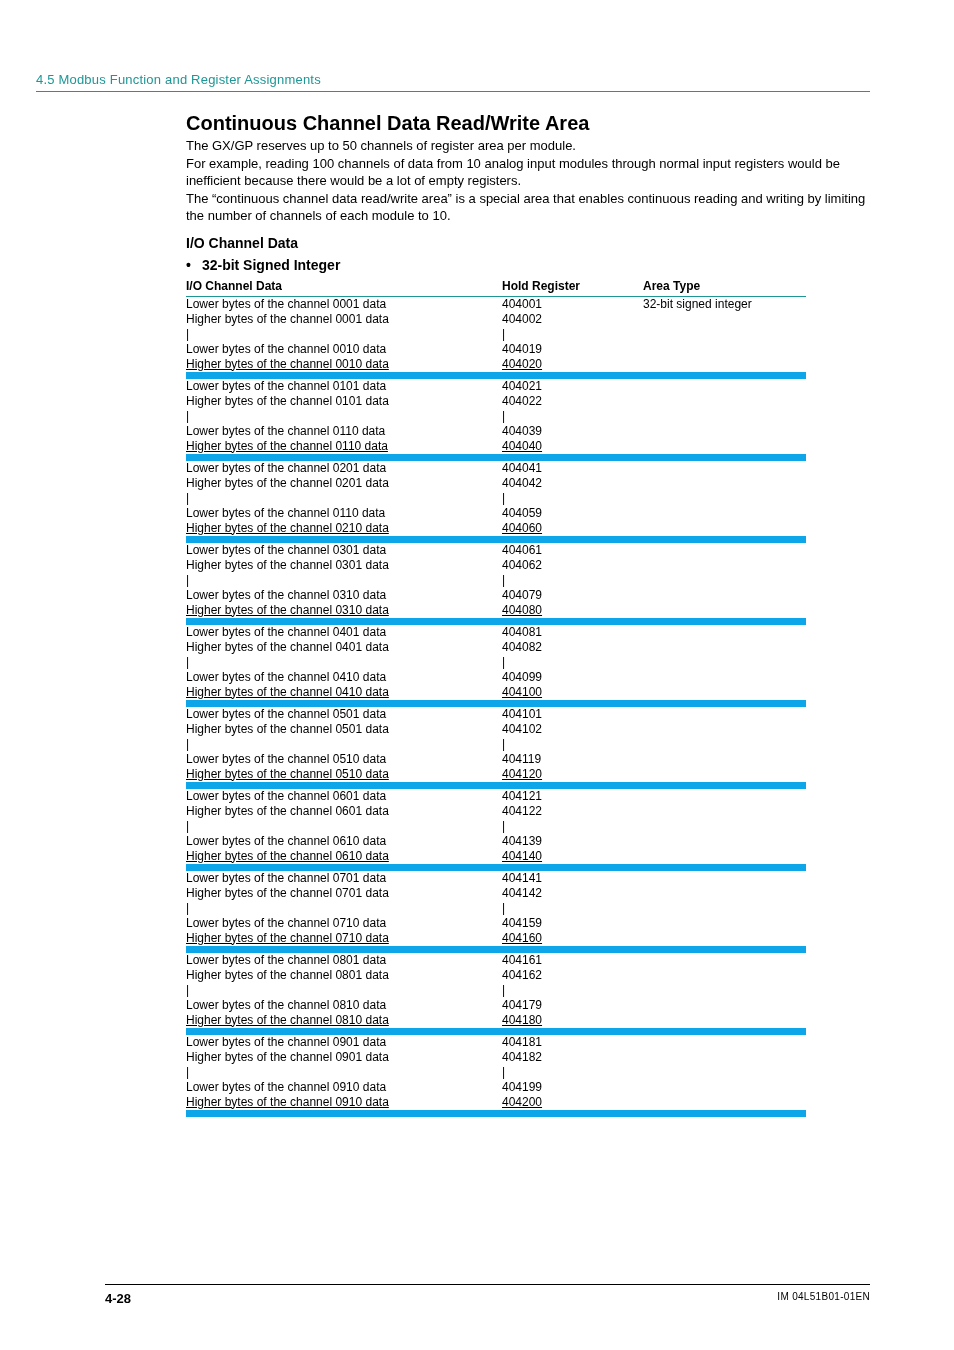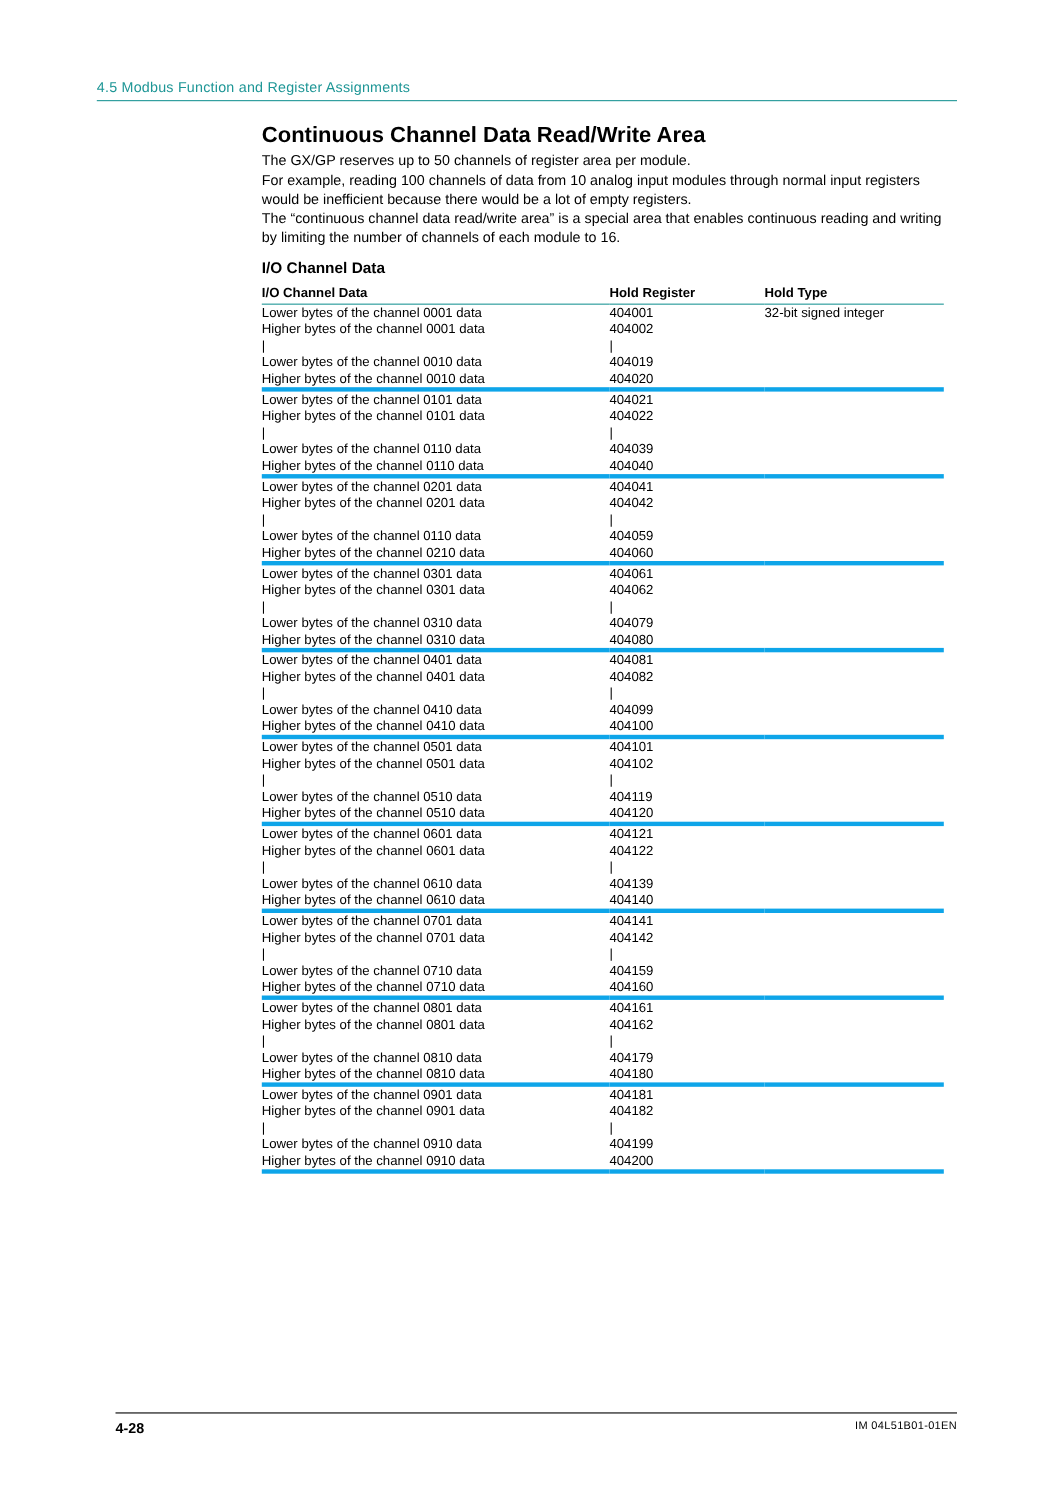--- a/index.html
+++ b/index.html
@@ -6,21 +6,21 @@
   body {
     margin: 0;
     width: 954px;
     height: 1350px;
     font-family: Arial, Helvetica, sans-serif;
     color: #000;
     background: #fff;
     position: relative;
   }
   .page {
-    padding: 72px 84px 0 88px;
+    padding: 72px 84px 0 36px;
   }
   .section-header {
     color: #1e9696;
     font-size: 13px;
     letter-spacing: 0.2px;
     margin-bottom: 4px;
   }
   .rule {
     height: 1px;
     background: #1e9696;
@@ -63,21 +63,22 @@
     text-align: left;
     font-weight: bold;
     padding: 2px 6px 2px 0;
     border-bottom: 1.5px solid #1e9696;
   }
   table.io td {
     padding: 0 6px 0 0;
     vertical-align: top;
   }
   table.io tr.group-end td {
-    border-bottom: 4px solid #0ea5e9;
+    border-bottom: 7px solid #0ea5e9;
+    text-decoration: underline;
   }
   table.io td.col1 { width: 310px; }
   table.io td.col2 { width: 135px; }
   table.io td.col3 { width: auto; }
   .ellips { padding-left: 20px; }
   .footer {
     position: absolute;
     bottom: 44px;
     left: 17px;
     right: 0;
@@ -101,32 +102,36 @@
 
 <div class="page">
   <div class="section-header">4.5  Modbus Function and Register Assignments</div>
   <div class="rule"></div>
 
   <div class="content">
     <div class="h3">Continuous Channel Data Read/Write Area</div>
     <div class="p">
       <span>The GX/GP reserves up to 50 channels of register area per module.</span><br>
       <span>For example, reading 100 channels of data from 10 analog input modules through normal input registers would be inefficient because there would be a lot of empty registers.</span><br>
-      <span>The “continuous channel data read/write area” is a special area that enables continuous reading and writing by limiting the number of channels of each module to 16.</span>
+      <span>The “continuous channel data read/write area” is a special area that enables continuous reading and writing by limiting the number of channels of each module to 10.</span>
     </div>
 
     <div class="h4">I/O Channel Data</div>
 
+    <div class="bullet-row">
+      <span class="dot">•</span>
+      <span>32-bit Signed Integer</span>
+    </div>
 
     <table class="io">
       <thead>
         <tr>
           <th class="col1">I/O Channel Data</th>
           <th class="col2">Hold Register</th>
-          <th class="col3">Hold Type</th>
+          <th class="col3">Area Type</th>
         </tr>
       </thead>
       <tbody id="io-tbody">
           <tr>
             <td class="col1">Lower bytes of the channel 0001 data</td>
             <td class="col2">404001</td>
             <td class="col3">32-bit signed integer</td>
           </tr>
           <tr>
             <td class="col1">Higher bytes of the channel 0001 data</td>

